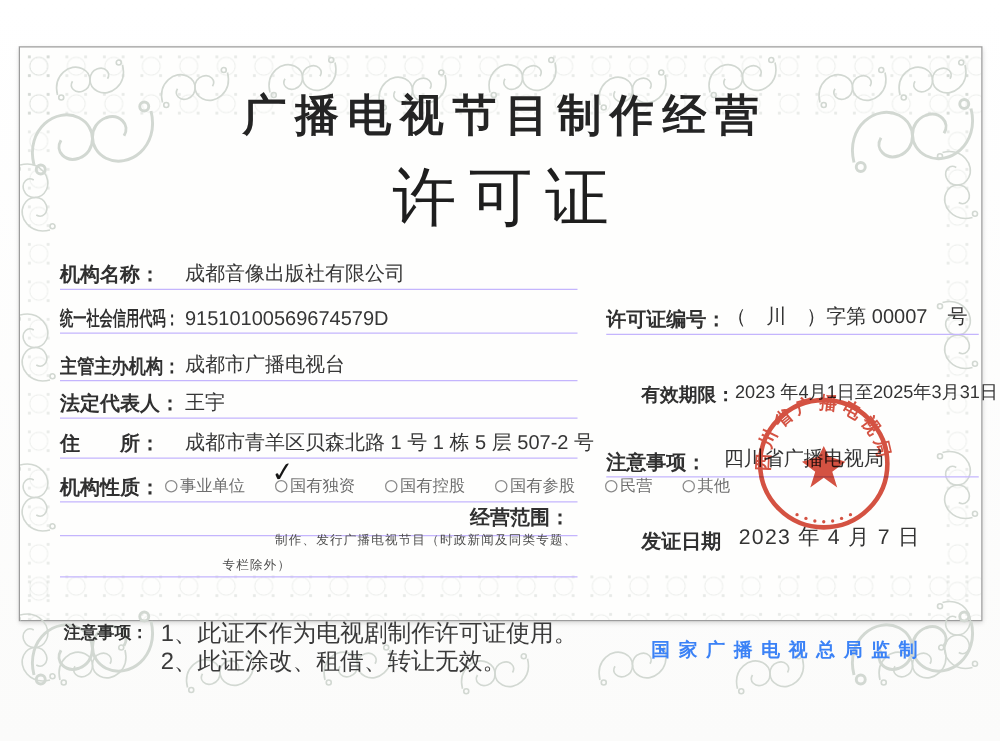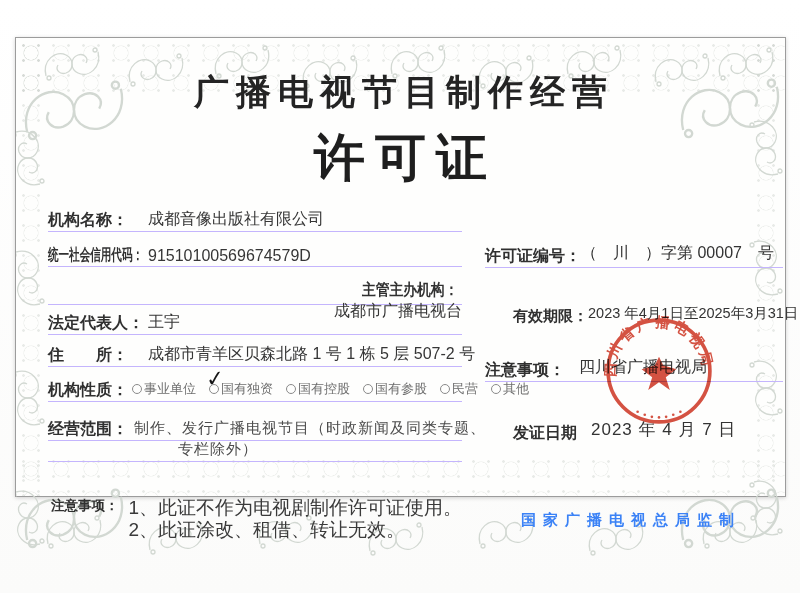--- a/index.html
+++ b/index.html
@@ -31,46 +31,46 @@
   .lace.right { right:0; top:0; bottom:0; width:34px; }
   .deco-svg { position:absolute; left:0; top:0; pointer-events:none; }
 
   .title1 {
     position:absolute; left:0; top:31px; width:100%;
     text-align:center; font-size:35px; font-weight:700; color:#242424;
     letter-spacing:7px; text-indent:7px; white-space:nowrap;
   }
   .title2 {
     position:absolute; left:0; top:86px; width:100%;
-    text-align:center; font-size:51px; font-weight:700; color:#1e1e1e;
+    text-align:center; font-size:51px; font-weight:400; color:#1e1e1e;
     letter-spacing:10px; text-indent:10px; white-space:nowrap;
   }
 
   .row { position:absolute; display:flex; align-items:flex-end;
          border-bottom:1px solid #c4b5fd; }
   .lrow { left:32px; width:414px; }
   .rrow { left:469px; width:298px; }
   .norule { border-bottom:none;margin-left:28px; }
 
   .lbl { font-weight:700; font-size:16px; color:#303030; white-space:nowrap; flex-shrink:0; }
   .lbl-box { width:100px; flex-shrink:0; overflow:visible; }
   .cond { display:inline-block; transform:scaleX(.66); transform-origin:left bottom; }
   .cond-s { display:inline-block; transform:scaleX(.86); transform-origin:left bottom; }
   .val { font-size:16px; color:#363636; white-space:nowrap; padding-bottom:1px; }
   .val-ml { margin-left:14px; }
 
-  .opts { display:flex; align-items:flex-start; gap:13px; padding-bottom:3px; }
+  .opts { display:flex; align-items:flex-start; gap:24px; padding-bottom:3px; }
   .opt { position:relative; display:flex; align-items:center;
          font-family:"Liberation Serif", serif; font-size:13px; color:#6e6e6e; white-space:nowrap; }
   .circ { display:inline-block; width:10px; height:10px; border:1px solid #8a8a8a;
           border-radius:50%; margin-right:2px; background:transparent; }
   .check { position:absolute; left:-3px; top:-14px; font-family:"DejaVu Sans", sans-serif;
            font-size:22px; font-weight:700; color:#161616; transform:rotate(-6deg); }
 
-  .scope-val { font-family:Liberation Sans, sans-serif; font-size:15px; color:#4c4c4c;
+  .scope-val { font-family:Liberation Sans, sans-serif; font-size:10px; color:#4c4c4c;
                letter-spacing:1px; white-space:nowrap; padding-bottom:2px; }
   .scope-indent { margin-left:130px; }
 
   .rtext { font-size:16px; color:#333; white-space:nowrap; padding-bottom:3px; }
   .validity { font-size:14.5px; }
   .issue-date { font-size:17px; letter-spacing:1px; }
 
   .notes { position:absolute; left:35px; top:459px; display:flex; }
   .notes .lbl { font-size:13.5px; }
   .note-lines { margin-left:10px; }
@@ -139,21 +139,21 @@
   <div class="row lrow" style="top:170px;height:24px;">
     <span class="lbl lbl-box">机构名称：</span>
     <span class="val">成都音像出版社有限公司</span>
   </div>
 
   <div class="row lrow" style="top:206px;height:23px;">
     <span class="lbl lbl-box"><span class="cond">统一社会信用代码：</span></span>
     <span class="val">91510100569674579D</span>
   </div>
 
-  <div class="row lrow" style="top:242px;height:25px;flex-direction:column;">
+  <div class="row lrow" style="top:242px;height:25px;">
     <span class="lbl lbl-box"><span class="cond-s">主管主办机构：</span></span>
     <span class="val">成都市广播电视台</span>
   </div>
 
   <div class="row lrow" style="top:272px;height:25px;font-family:Liberation Serif, serif;">
     <span class="lbl lbl-box">法定代表人：</span>
     <span class="val">王宇</span>
   </div>
 
   <div class="row lrow" style="top:304px;height:25px;">
@@ -185,21 +185,21 @@
           <i class="circ"></i>
           <span>民营</span>
         </span>
       <span class="opt">
           <i class="circ"></i>
           <span>其他</span>
         </span>
     </span>
   </div>
 
-  <div class="row lrow" style="top:378px;height:25px;">
+  <div class="row lrow" style="top:366px;height:25px;flex-direction:column;">
     <span class="lbl" style="width:86px;">经营范围：</span>
     <span class="scope-val">制作、发行广播电视节目（时政新闻及同类专题、</span>
   </div>
   <div class="row lrow" style="top:396px;height:28px;">
     <span class="scope-val scope-indent">专栏除外）</span>
   </div>
 
   <div class="row rrow" style="top:205px;height:25px;">
     <span class="lbl">许可证编号：</span>
     <span class="rtext">（　川　）字第 00007　号</span>

